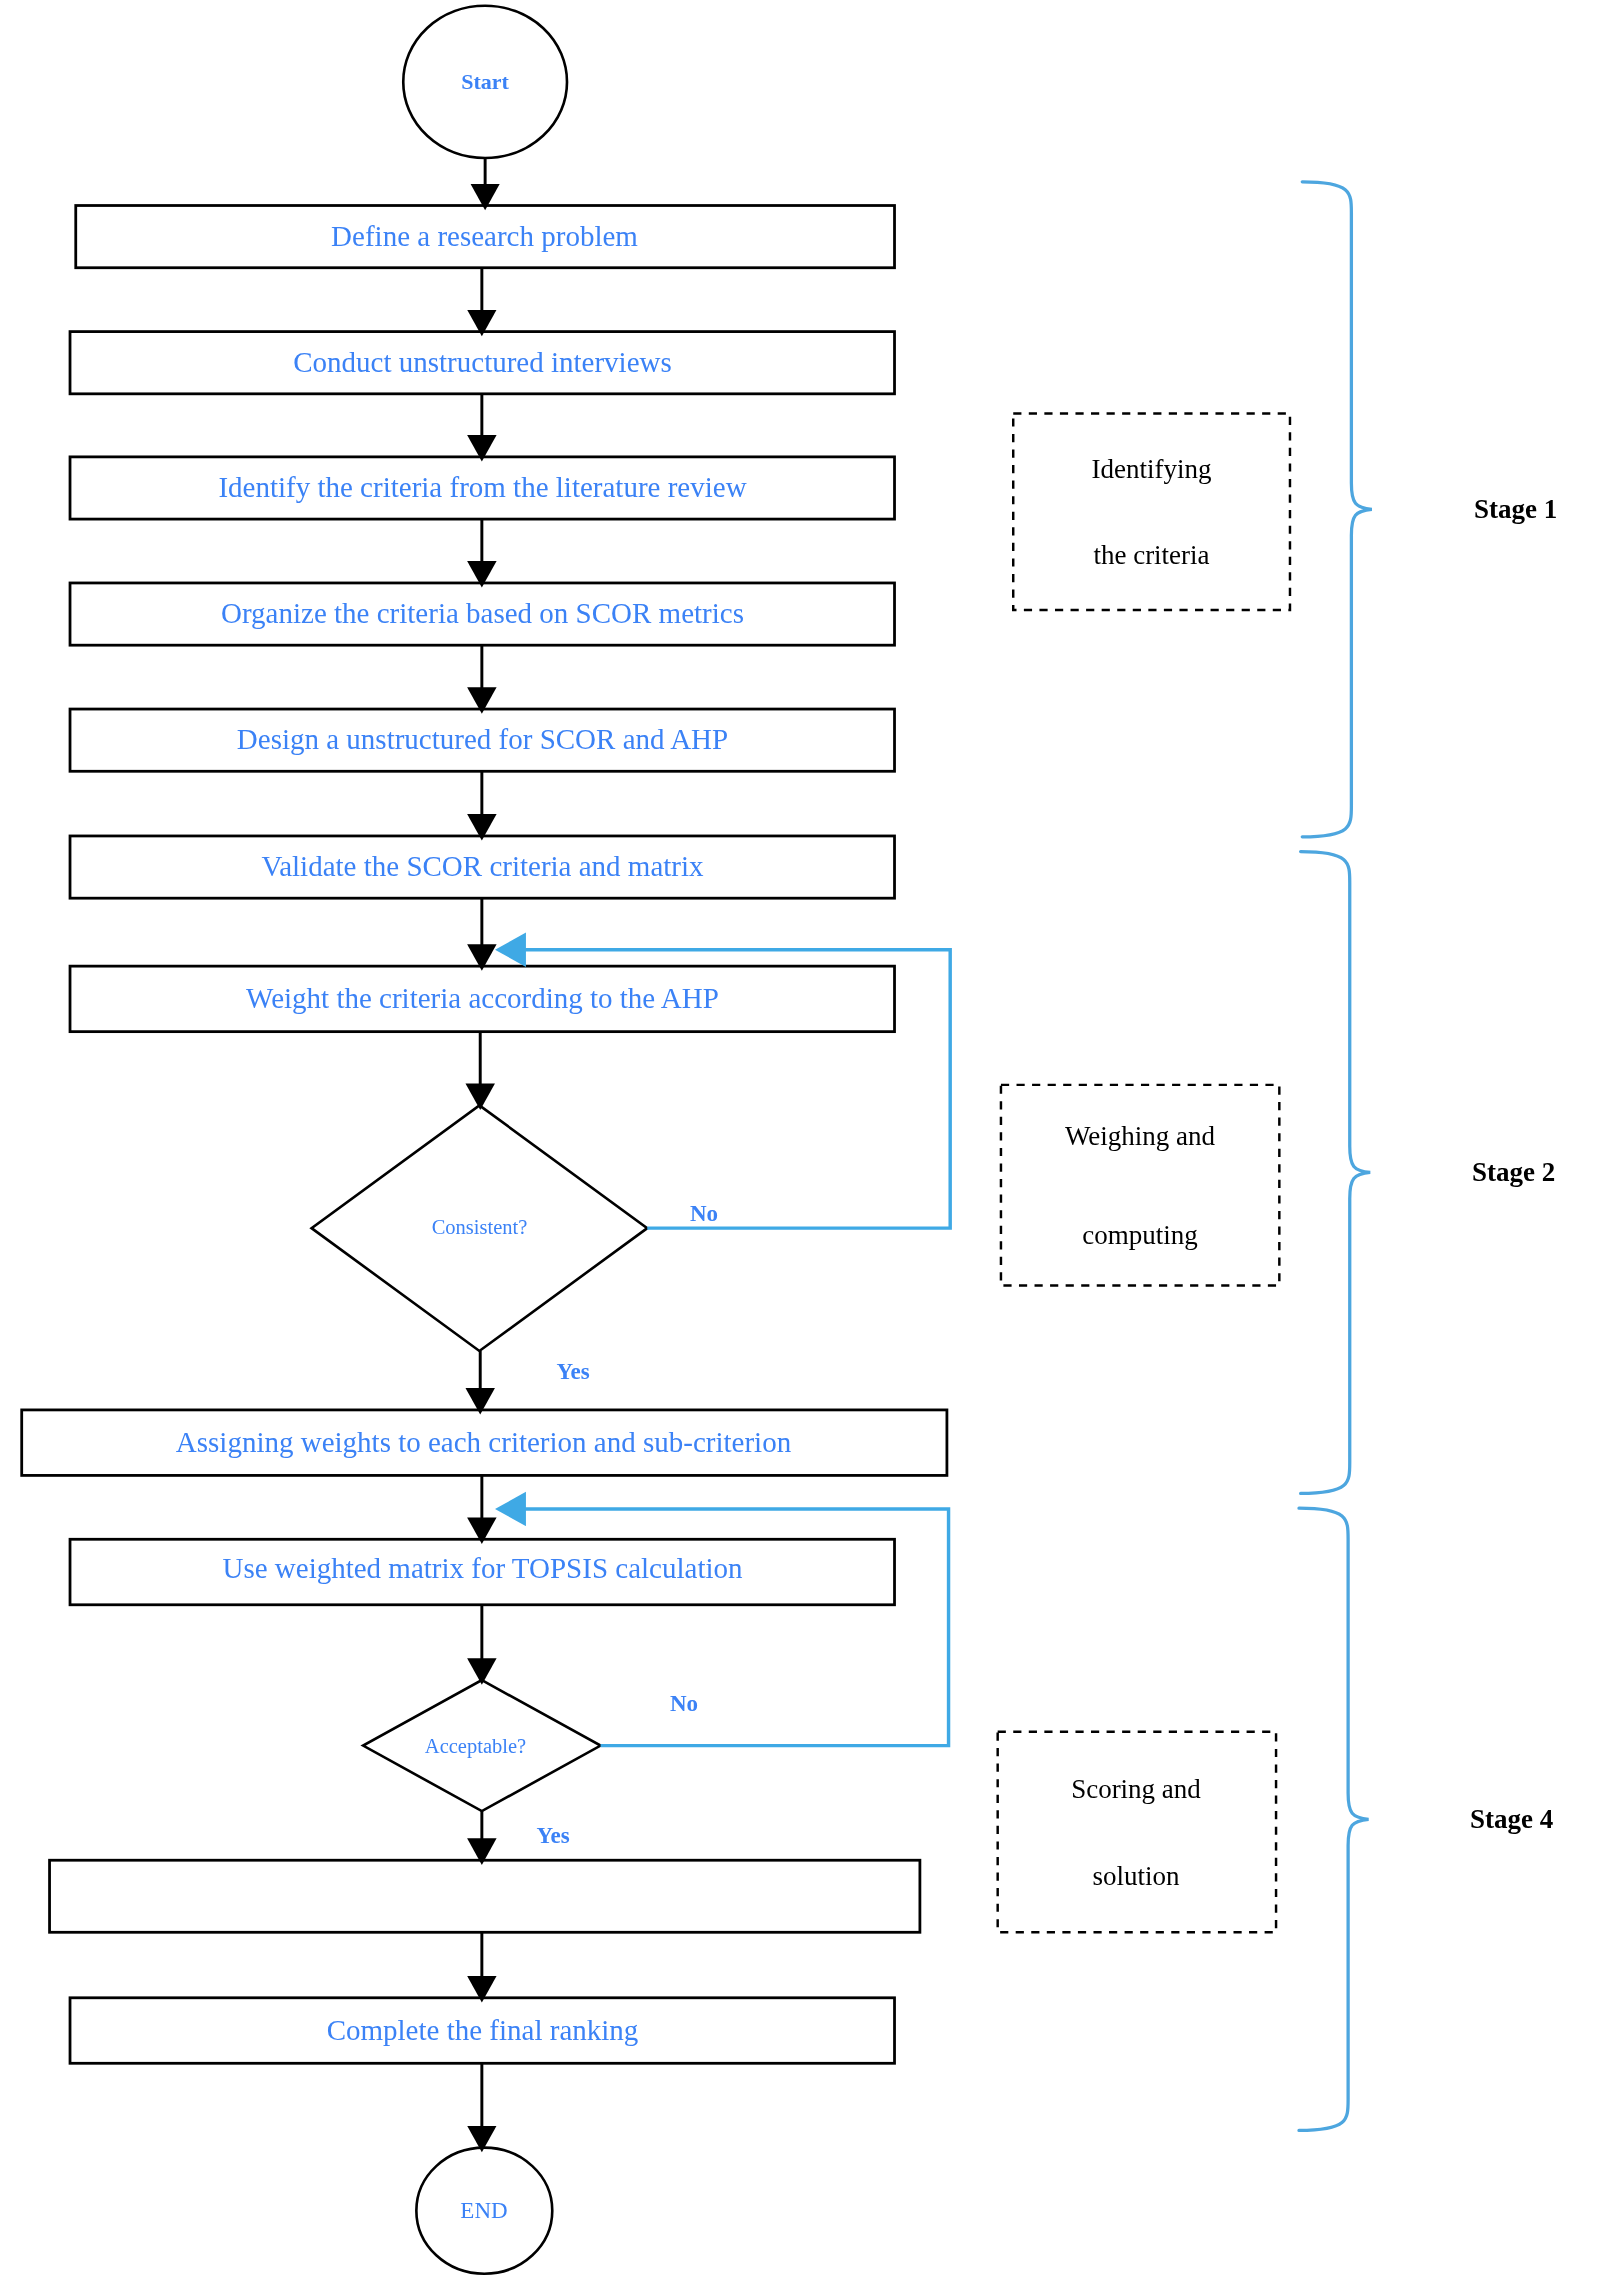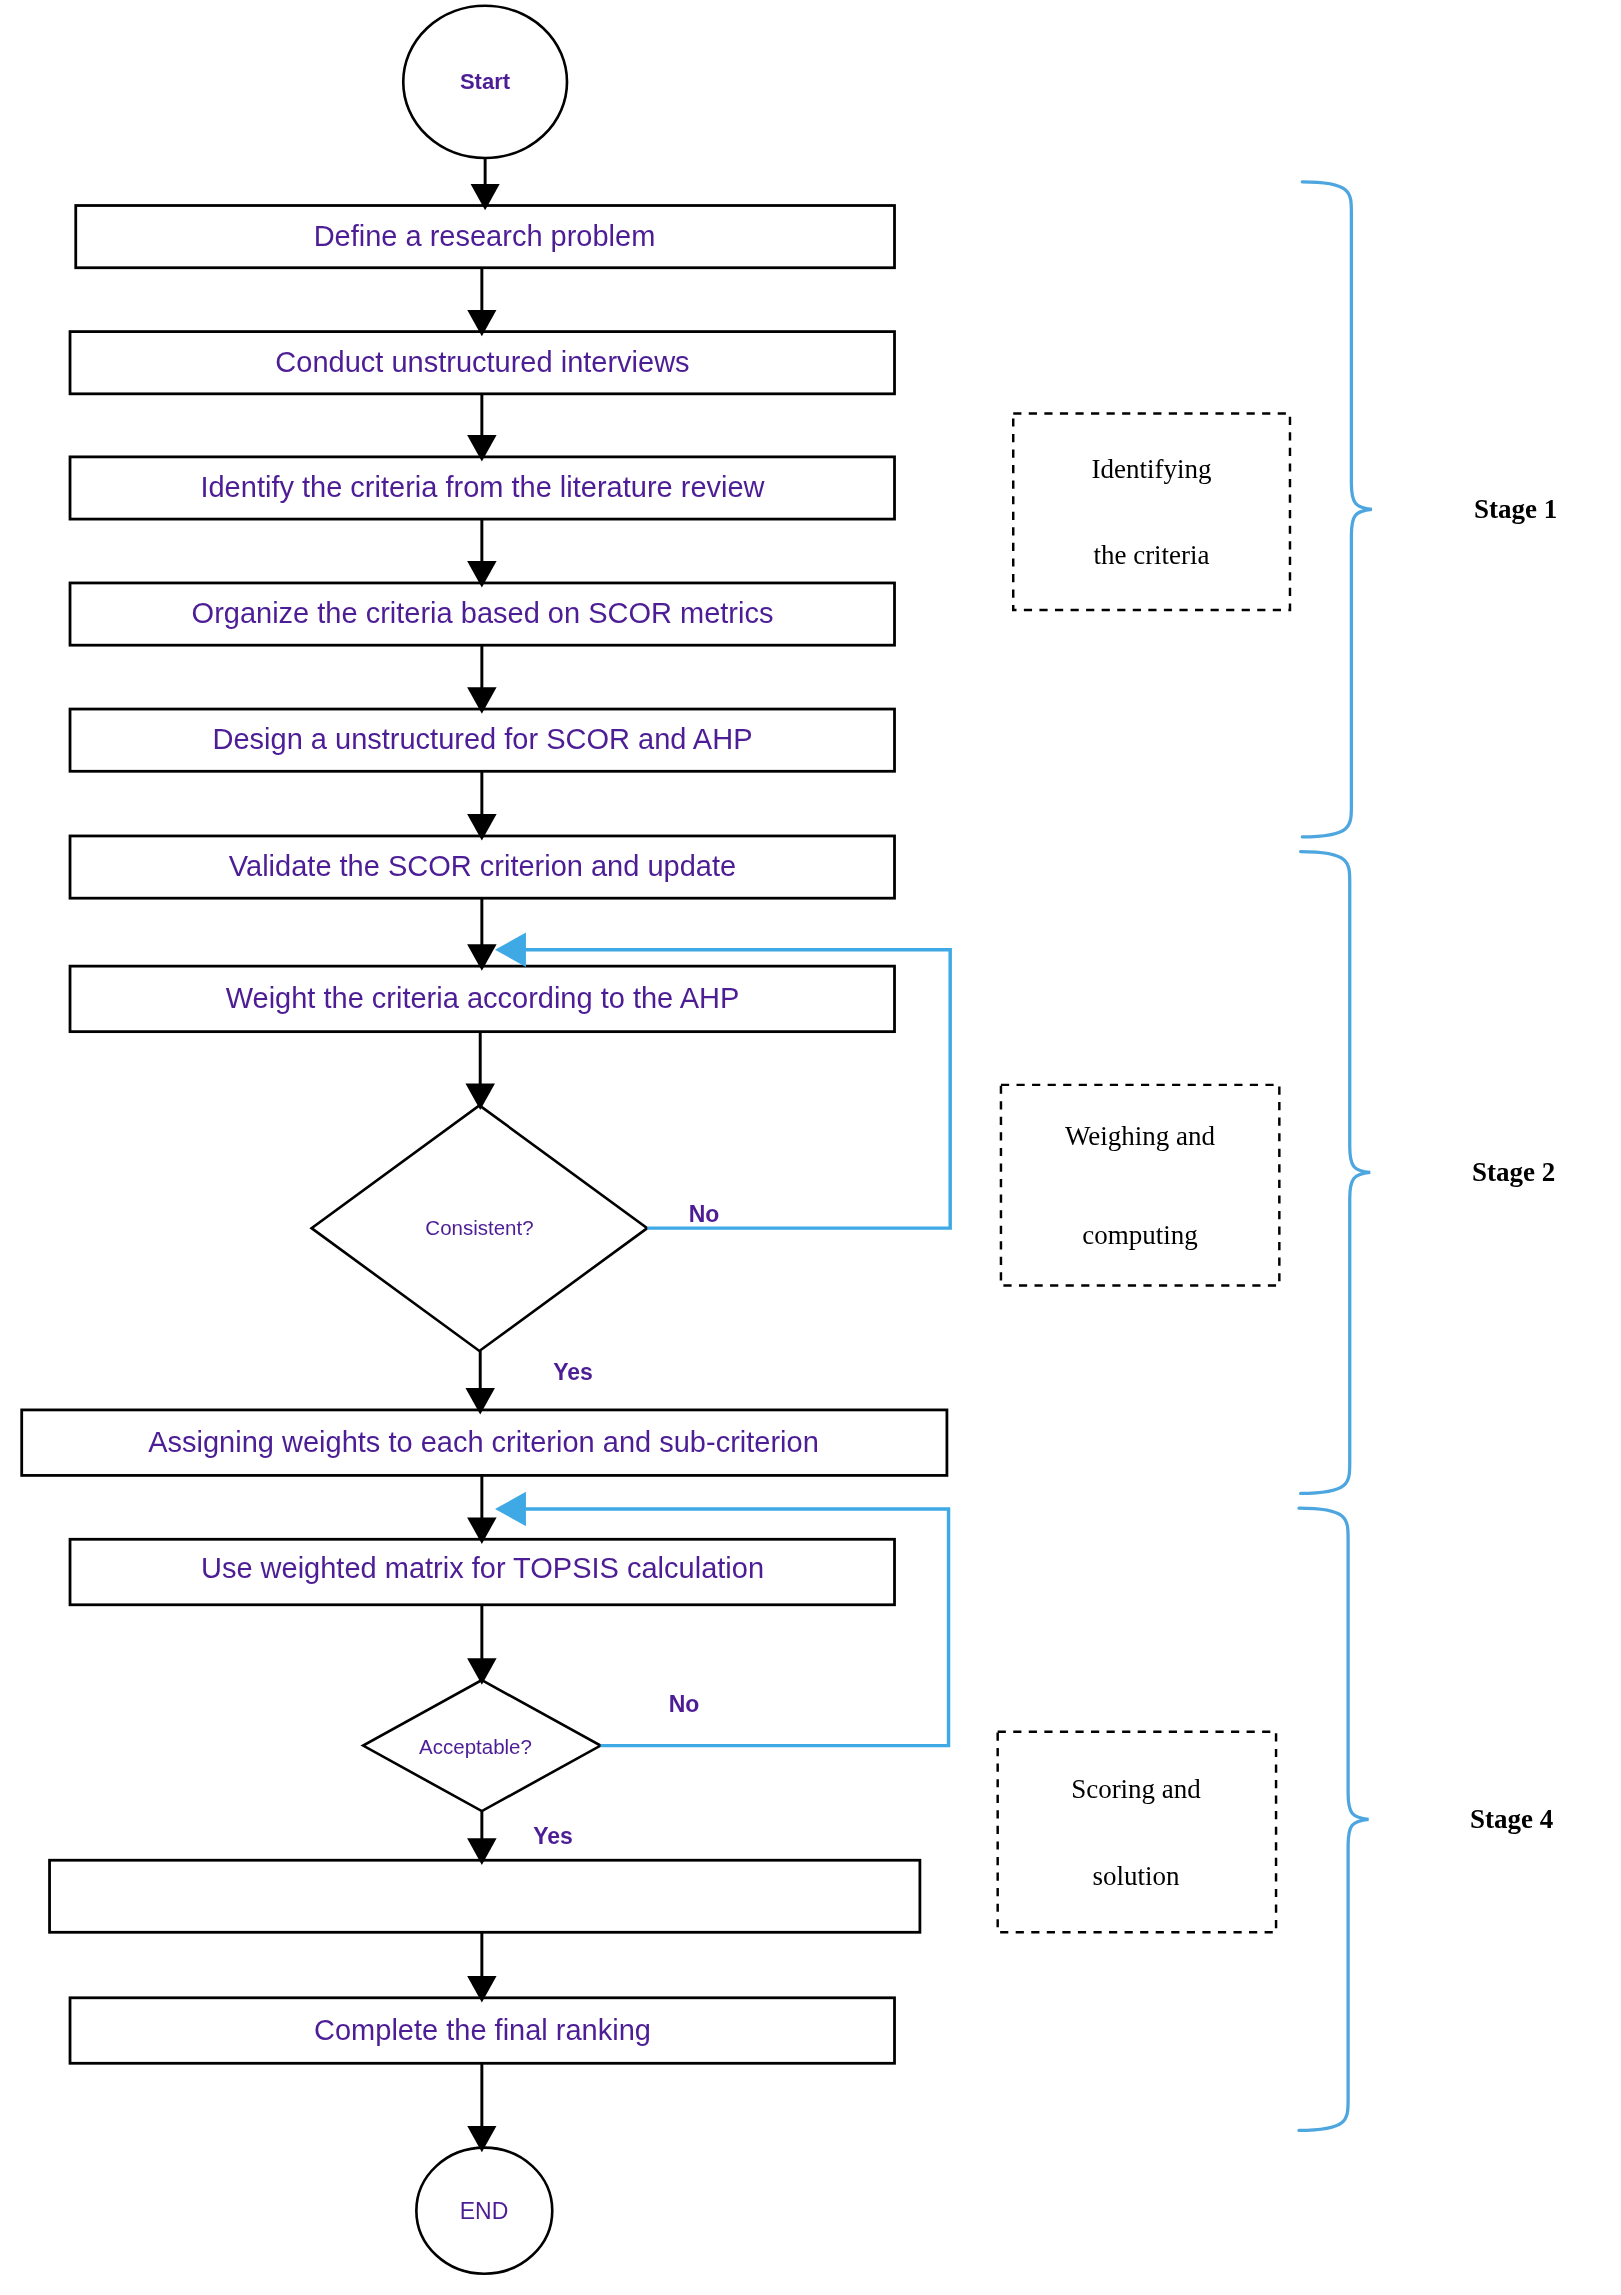--- a/index.html
+++ b/index.html
@@ -25,22 +25,22 @@
     left: 0;
     width: 1622px;
     height: 2295px;
   }
   .node-label {
     position: absolute;
     display: flex;
     align-items: center;
     justify-content: center;
     text-align: center;
-    font-family: Liberation Sans, sans-serif;
-    color: #4c1d95;
+    font-family: Liberation Serif, serif;
+    color: #3b82f6;
     line-height: 1.15;
     white-space: nowrap;
     pointer-events: none;
   }
   .proc-label { font-size: 29px; }
   .proc-label.big { font-size: 34px; }
   .term-label { font-size: 22px; font-weight: bold; }
   .term-label.end { font-size: 23px; font-weight: normal; }
   .dec-label { font-size: 20.5px; }
   .edge-label { font-size: 23px; font-weight: bold; margin-top: 17px; }
@@ -154,21 +154,21 @@
   <div class="node-label proc-label" style="left:75px; top:206px; width:819px; height:62px;">Define a research problem</div>
 
   <div class="node-label proc-label" style="left:70px; top:332px; width:825px; height:62px;">Conduct unstructured interviews</div>
 
   <div class="node-label proc-label" style="left:70px; top:457px; width:825px; height:62px;">Identify the criteria from the literature review</div>
 
   <div class="node-label proc-label" style="left:70px; top:583px; width:825px; height:62px;">Organize the criteria based on SCOR metrics</div>
 
   <div class="node-label proc-label" style="left:70px; top:709px; width:825px; height:62px;">Design a unstructured for SCOR and AHP</div>
 
-  <div class="node-label proc-label" style="left:70px; top:836px; width:825px; height:62px;">Validate the SCOR criterion and update</div>
+  <div class="node-label proc-label" style="left:70px; top:836px; width:825px; height:62px;">Validate the SCOR criteria and matrix</div>
 
   <div class="node-label proc-label" style="left:70px; top:966px; width:825px; height:66px;">Weight the criteria according to the AHP</div>
 
   <div class="node-label proc-label" style="left:21px; top:1410px; width:925px; height:66px;">Assigning weights to each criterion and sub-criterion</div>
 
   <div class="node-label proc-label" style="left:70px; top:1540px; width:825px; height:58px;">Use weighted matrix for TOPSIS calculation</div>
 
 
   <div class="node-label proc-label" style="left:70px; top:1998px; width:825px; height:66px;">Complete the final ranking</div>
 

